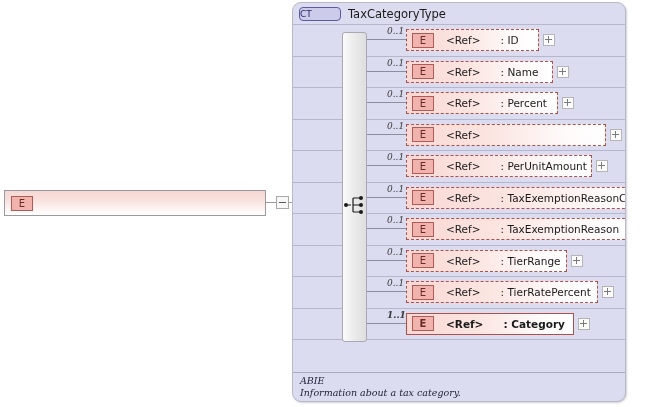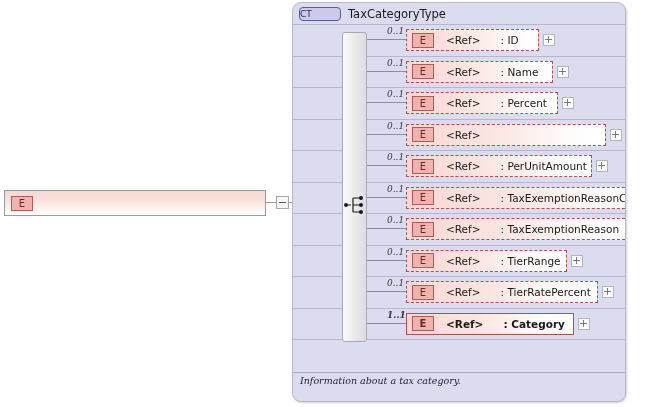--- a/index.html
+++ b/index.html
@@ -420,17 +420,18 @@
       <line x1="9" y1="11" x2="16" y2="11" stroke="#1a1a1a" stroke-width="1.2"></line>
       <line x1="9" y1="18" x2="16" y2="18" stroke="#1a1a1a" stroke-width="1.2"></line>
       <circle cx="2" cy="11" r="2" fill="#1a1a1a"></circle>
       <circle cx="17" cy="4" r="2" fill="#1a1a1a"></circle>
       <circle cx="17" cy="11" r="2" fill="#1a1a1a"></circle>
       <circle cx="17" cy="18" r="2" fill="#1a1a1a"></circle>
     </svg>
 
     <div id="annotation-sep"></div>
     <div id="annotation">
+        <div>ABIE</div>
         <div>Information about a tax category.</div>
       </div>
   </div>
 
 </div>
 
 </body></html>

